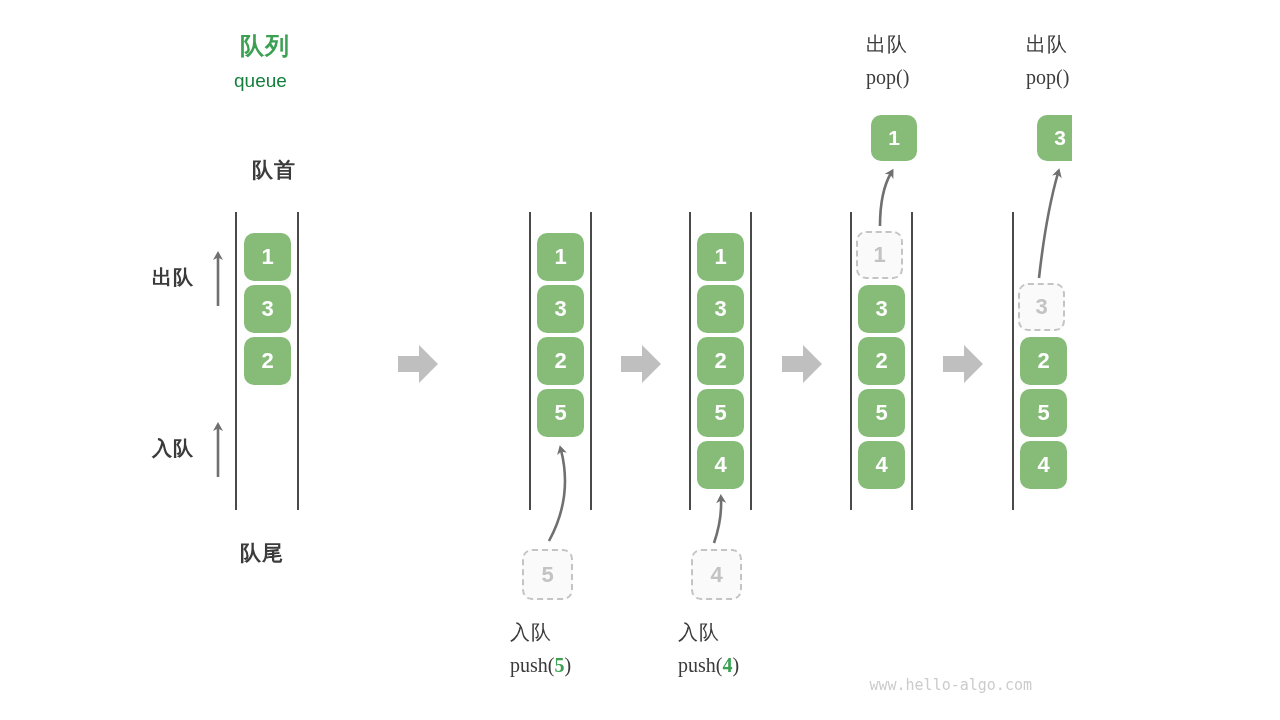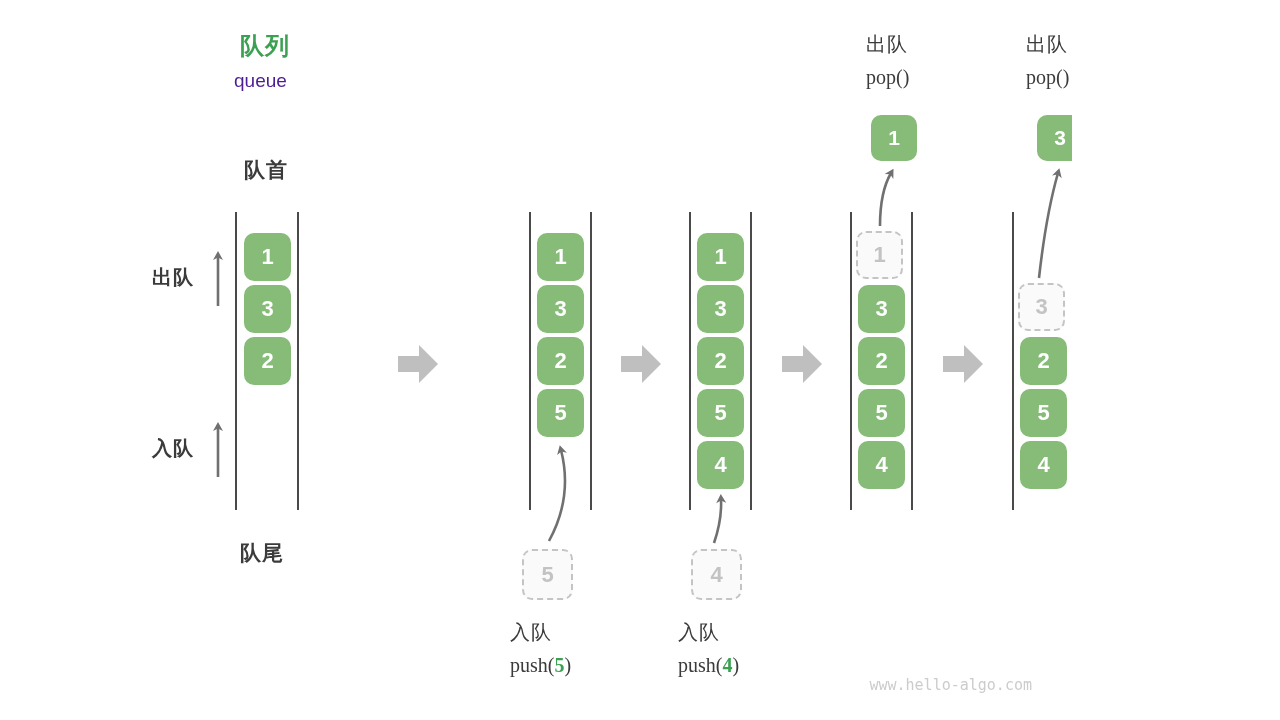--- a/index.html
+++ b/index.html
@@ -10,25 +10,25 @@
     height: 720px;
     background: #ffffff;
     font-family: "Liberation Sans", "DejaVu Sans", sans-serif;
     color: #3b3b3b;
     overflow: hidden;
   }
   .abs { position: absolute; }
 
   
   .title { left: 240px; top: 30px; font-size: 24px; font-weight: bold; color: #3ba052; letter-spacing: 1px; }
-  .subtitle { left: 234px; top: 70px; font-size: 19px; color: #4c1d95; }
+  .subtitle { left: 234px; top: 70px; font-size: 19px; color: #15803d; }
 
   
   .side-label { font-size: 21px; font-weight: bold; color: #3b3b3b; letter-spacing: 1px; }
-  .front-label { left: 244px; top: 156px; }
+  .front-label { left: 252px; top: 156px; }
   .rear-label  { left: 240px; top: 539px; }
   .deq-label   { left: 152px; top: 264px; font-size: 20px; }
   .enq-label   { left: 152px; top: 435px; font-size: 20px; }
 
   
   .wall { position: absolute; top: 212px; width: 2px; height: 298px; background: #4a4a4a; }
 
   
   .cell {
     position: absolute;

